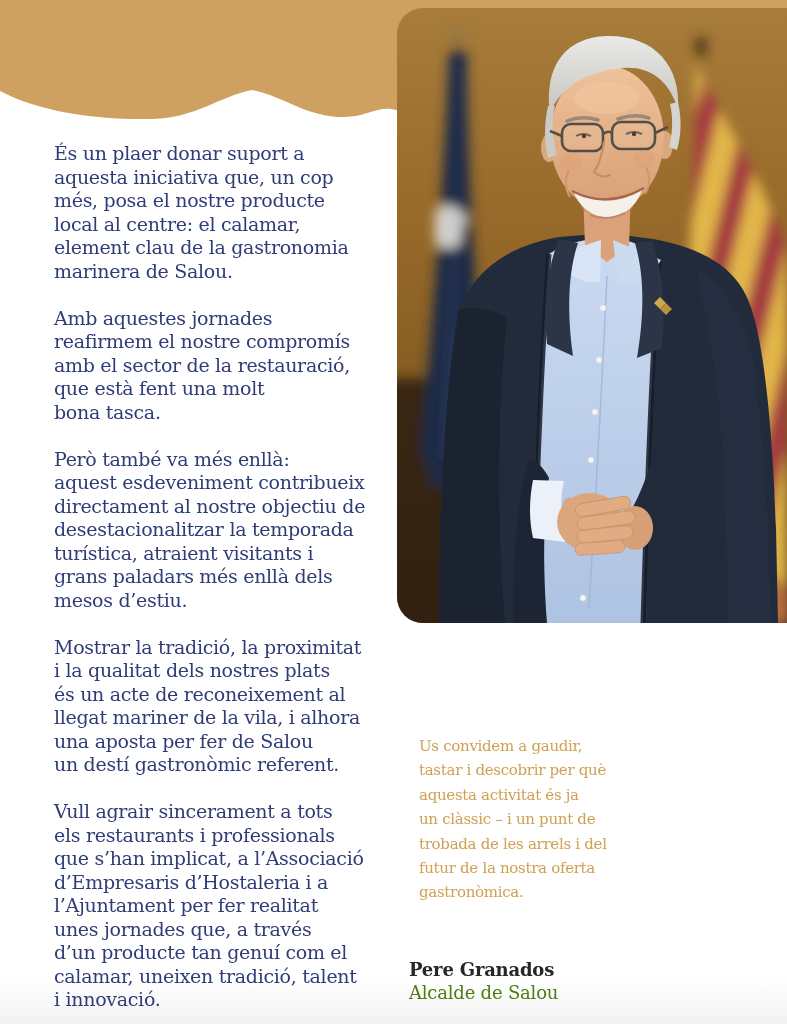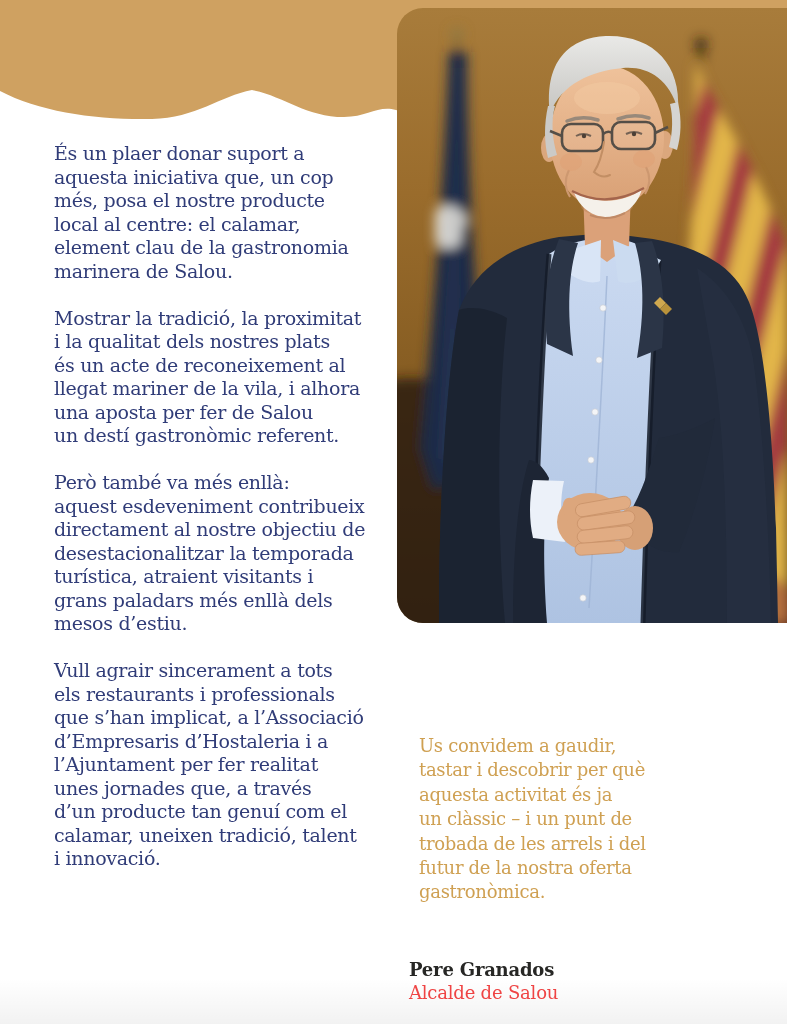--- a/index.html
+++ b/index.html
@@ -27,32 +27,32 @@
     letter-spacing:-0.3px;
   }
   .intro p{
     margin:0 0 23.5px 0;
     white-space:pre;
   }
   .intro p:last-child{margin-bottom:4px;}
   .quote{
     position:absolute;left:419px;top:734px;width:330px;z-index:3;
     color:#CFA052;
-    font-size:18px;line-height:24.4px;
+    font-size:15px;line-height:24.4px;
     letter-spacing:-0.3px;
     white-space:pre;
     margin:0;
   }
   .signature{
     position:absolute;left:409px;top:958px;z-index:3;
     font-size:18px;line-height:23px;
     letter-spacing:-0.2px;
   }
   .signature .name{font-weight:bold;color:#272725;}
-  .signature .role{color:#ef4444;}
+  .signature .role{color:#4d7c0f;}
   .page-shade{
     position:absolute;left:0;bottom:0;width:787px;height:46px;z-index:0;
     background:linear-gradient(to bottom, rgba(0,0,0,0), rgba(0,0,0,0.05));
   }
 </style>
 </head>
 <body>
 
 <svg class="banner-svg" viewBox="0 0 787 132" preserveAspectRatio="none" aria-hidden="true">
   <path fill="#CFA161" d="M0,0 H787 V9 H432 V106
@@ -205,33 +205,38 @@
   </svg>
 </figure>
 
 <section class="intro">
   <p>És un plaer donar suport a
 aquesta iniciativa que, un cop
 més, posa el nostre producte
 local al centre: el calamar,
 element clau de la gastronomia
 marinera de Salou.</p>
-  <p>Mostrar la tradició, la proximitat
-i la qualitat dels nostres plats
-és un acte de reconeixement al
-llegat mariner de la vila, i alhora
-una aposta per fer de Salou
-un destí gastronòmic referent.</p>
+  <p>Amb aquestes jornades
+reafirmem el nostre compromís
+amb el sector de la restauració,
+que està fent una molt
+bona tasca.</p>
   <p>Però també va més enllà:
 aquest esdeveniment contribueix
 directament al nostre objectiu de
 desestacionalitzar la temporada
 turística, atraient visitants i
 grans paladars més enllà dels
 mesos d’estiu.</p>
+  <p>Mostrar la tradició, la proximitat
+i la qualitat dels nostres plats
+és un acte de reconeixement al
+llegat mariner de la vila, i alhora
+una aposta per fer de Salou
+un destí gastronòmic referent.</p>
   <p>Vull agrair sincerament a tots
 els restaurants i professionals
 que s’han implicat, a l’Associació
 d’Empresaris d’Hostaleria i a
 l’Ajuntament per fer realitat
 unes jornades que, a través
 d’un producte tan genuí com el
 calamar, uneixen tradició, talent
 i innovació.</p>
 </section>

